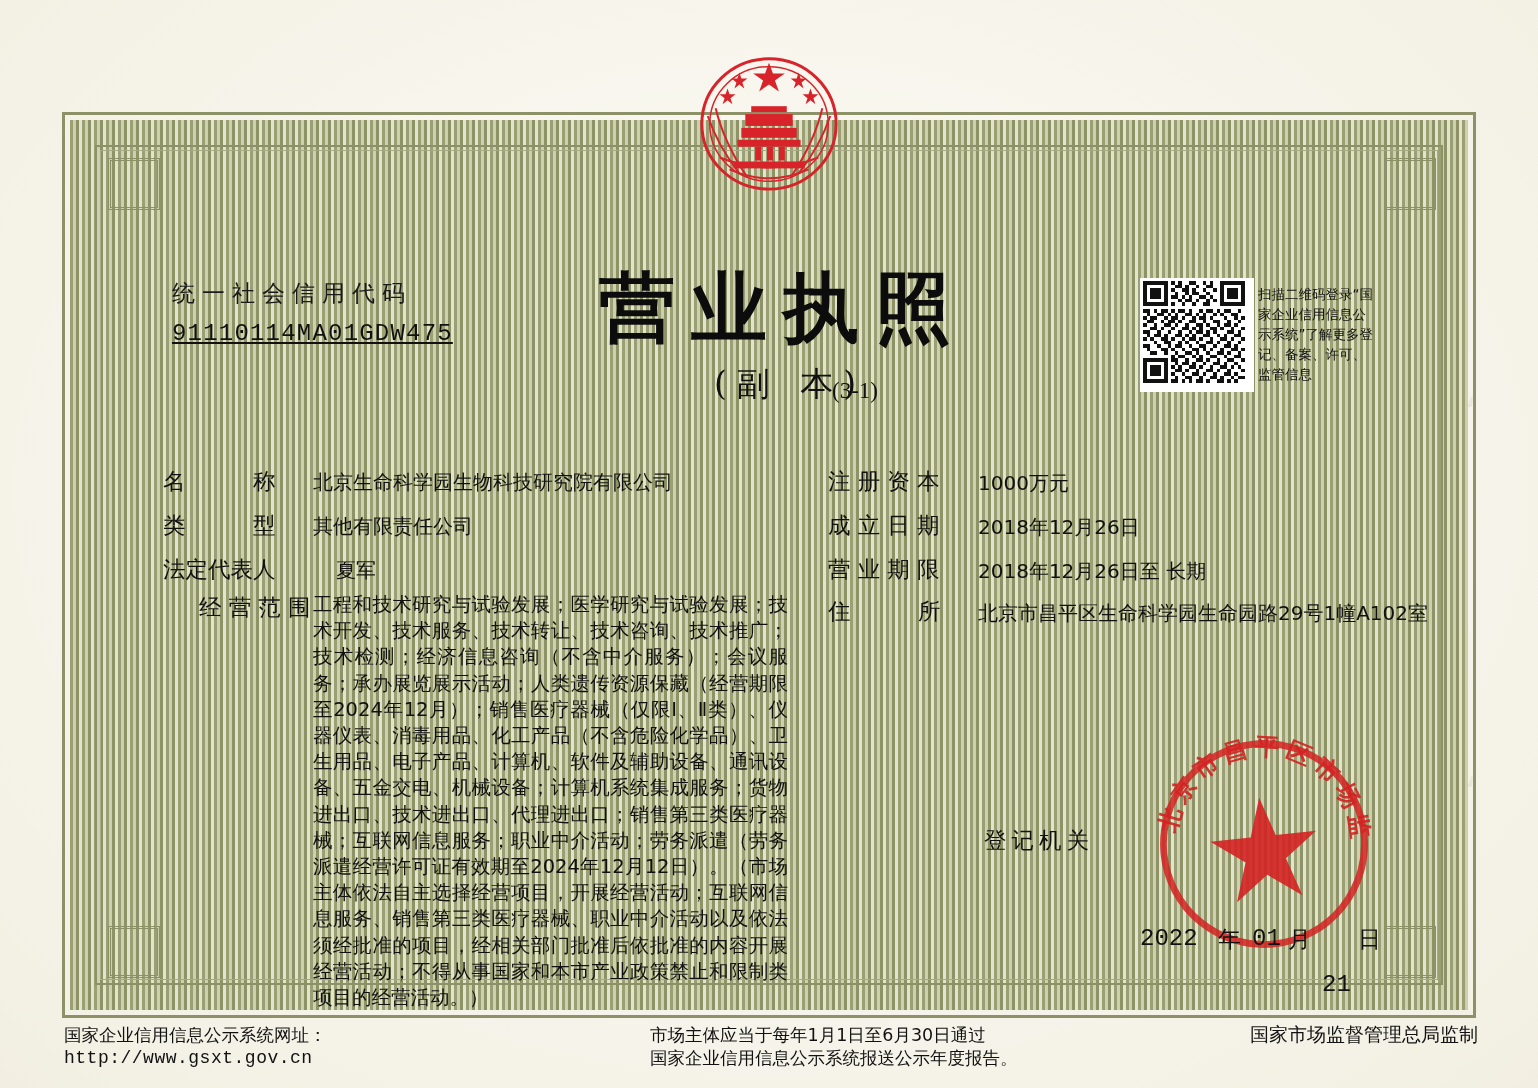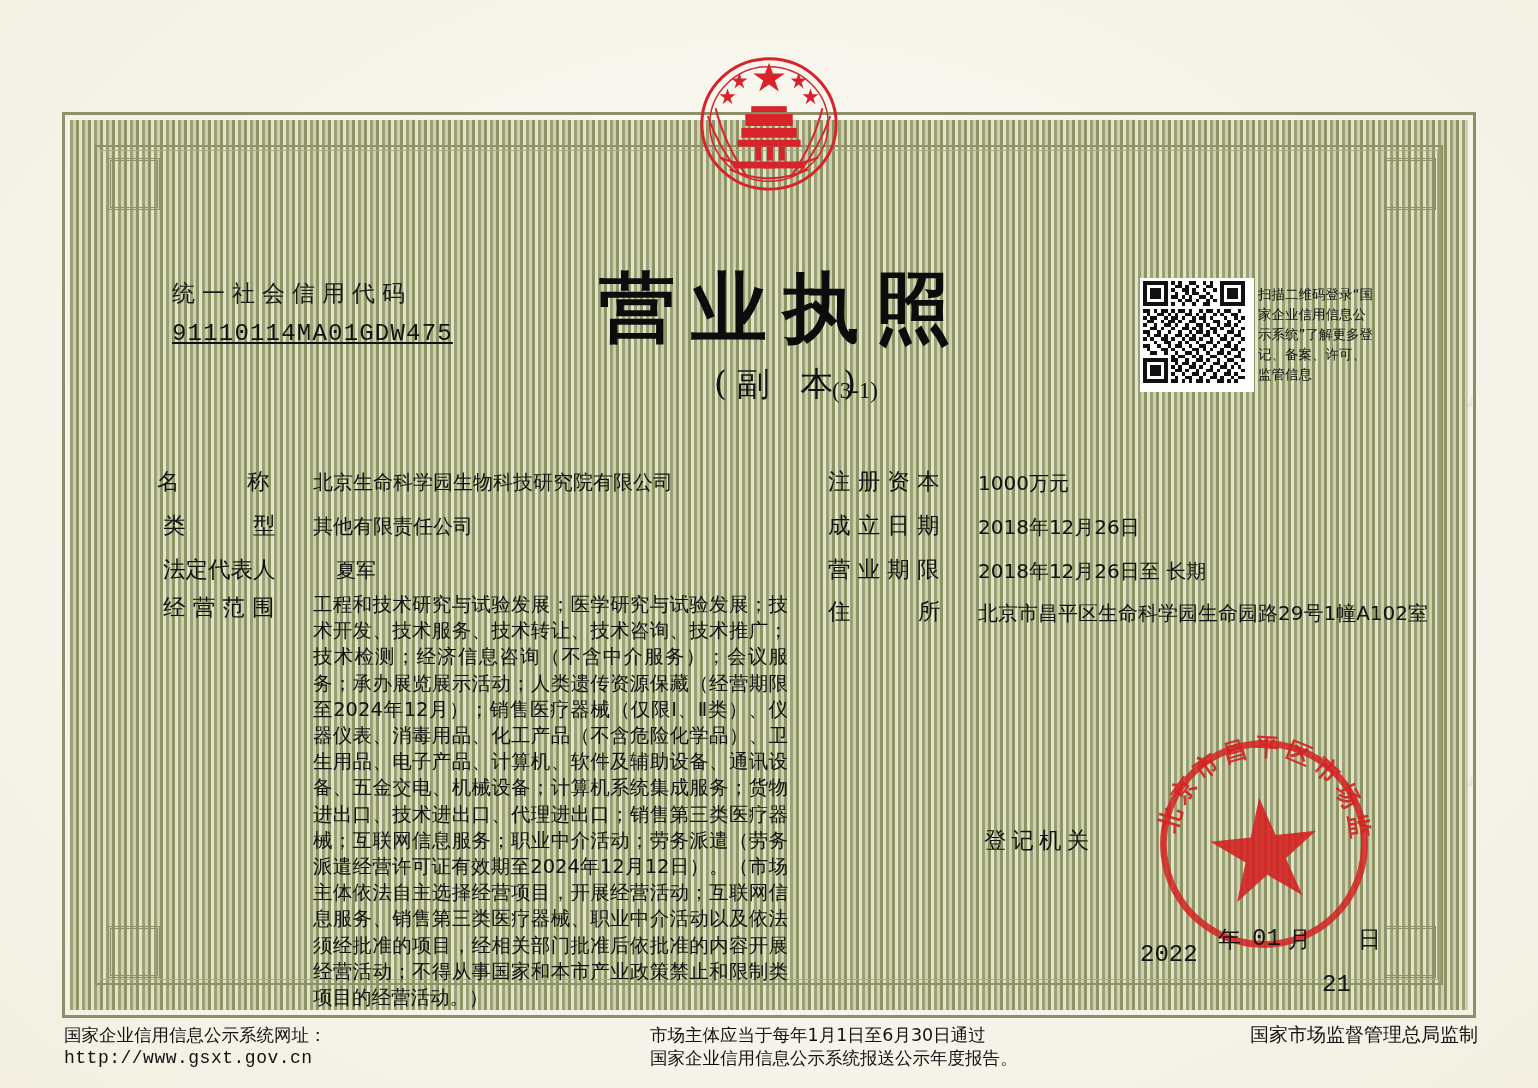--- a/index.html
+++ b/index.html
@@ -559,30 +559,30 @@
           <rect x="15" y="28" width="2" height="1"></rect>
           <rect x="18" y="28" width="1" height="1"></rect>
           <rect x="21" y="28" width="2" height="1"></rect>
           <rect x="24" y="28" width="1" height="1"></rect>
           <rect x="26" y="28" width="1" height="1"></rect>
       </g>
     </svg>
   </div>
   <div class="qr-note">扫描二维码登录“国家企业信用信息公示系统”了解更多登记、备案、许可、监管信息</div>
 
-  <div class="field-label" style="left:157px; top:466px; letter-spacing:0;">名　　　称</div>
+  <div class="field-label" style="left:163px; top:466px; letter-spacing:0;">名　　　称</div>
   <div class="field-value" style="left:313px; top:469px;">北京生命科学园生物科技研究院有限公司</div>
 
   <div class="field-label" style="left:163px; top:510px; letter-spacing:0;">类　　　型</div>
   <div class="field-value" style="left:313px; top:513px;">其他有限责任公司</div>
 
   <div class="field-label" style="left:163px; top:554px; letter-spacing:0;">法定代表人</div>
   <div class="field-value" style="left:313px; top:557px;margin-left:23px;">夏军</div>
 
-  <div class="field-label" style="left:163px; top:592px; letter-spacing:0;">经 营 范 围</div>
+  <div class="field-label" style="left:163px; top:592px; letter-spacing:0;padding-left:36px;">经 营 范 围</div>
   <div class="scope-value">工程和技术研究与试验发展；医学研究与试验发展；技术开发、技术服务、技术转让、技术咨询、技术推广；技术检测；经济信息咨询（不含中介服务）；会议服务；承办展览展示活动；人类遗传资源保藏（经营期限至2024年12月）；销售医疗器械（仅限Ⅰ、Ⅱ类）、仪器仪表、消毒用品、化工产品（不含危险化学品）、卫生用品、电子产品、计算机、软件及辅助设备、通讯设备、五金交电、机械设备；计算机系统集成服务；货物进出口、技术进出口、代理进出口；销售第三类医疗器械；互联网信息服务；职业中介活动；劳务派遣（劳务派遣经营许可证有效期至2024年12月12日）。（市场主体依法自主选择经营项目，开展经营活动；互联网信息服务、销售第三类医疗器械、职业中介活动以及依法须经批准的项目，经相关部门批准后依批准的内容开展经营活动；不得从事国家和本市产业政策禁止和限制类项目的经营活动。）</div>
 
   <div class="field-label" style="left:828px; top:466px;">注 册 资 本</div>
   <div class="field-value" style="left:978px; top:470px;">1000万元</div>
 
   <div class="field-label" style="left:828px; top:510px;">成 立 日 期</div>
   <div class="field-value" style="left:978px; top:514px;">2018年12月26日</div>
 
   <div class="field-label" style="left:828px; top:554px;">营 业 期 限</div>
   <div class="field-value" style="left:978px; top:558px;">2018年12月26日至 长期</div>
@@ -601,21 +601,21 @@
       <circle cx="120" cy="120" r="104" fill="none" stroke="#d42222" stroke-width="7" opacity="0.85"></circle>
       <g fill="#d42222" opacity="0.9">
         <polygon points="120,72 133,112 175,112 141,137 154,177 120,152 86,177 99,137 65,112 107,112"></polygon>
       </g>
       <text font-family="DejaVu Serif, Liberation Serif, serif" font-size="25" font-weight="bold" fill="#d42222" opacity="0.9" letter-spacing="6">
         <textPath href="#sealArc" startOffset="7%">北京市昌平区市场监督管理局</textPath>
       </text>
     </svg>
   </div>
 
-  <div class="date-line" style="left:1140px; top:925px;margin-top:16px;">
+  <div class="date-line" style="left:1140px; top:925px;">
     <span class="date-num">2022</span>
   </div>
   <div class="date-line" style="left:1218px; top:924px;">
     <span class="date-cn">年</span>
   </div>
   <div class="date-line" style="left:1252px; top:925px;">
     <span class="date-num">01</span>
   </div>
   <div class="date-line" style="left:1288px; top:924px;">
     <span class="date-cn">月</span>

